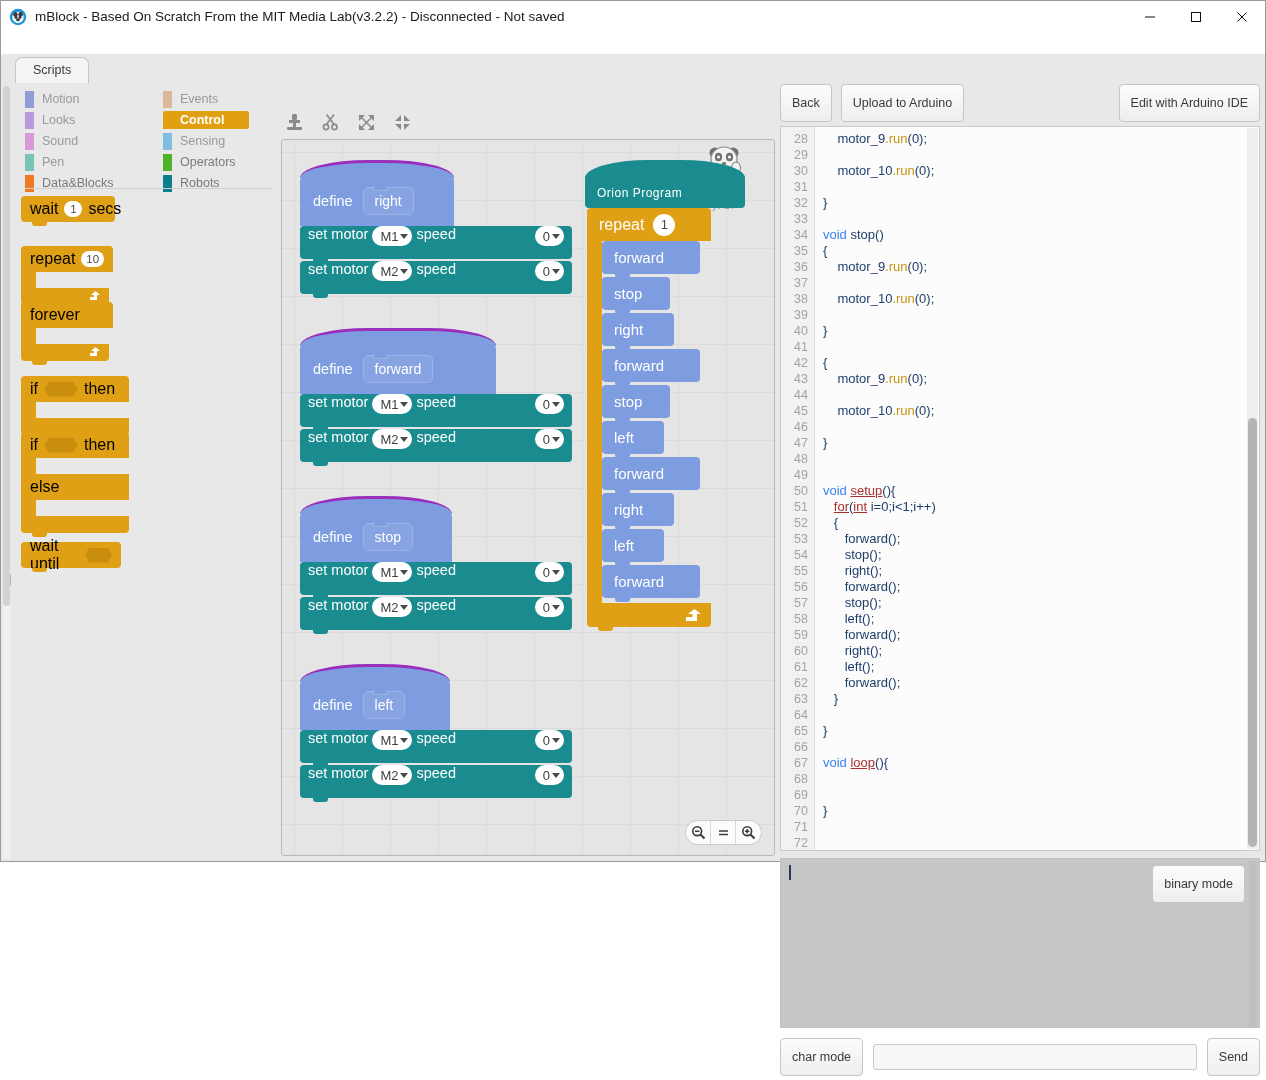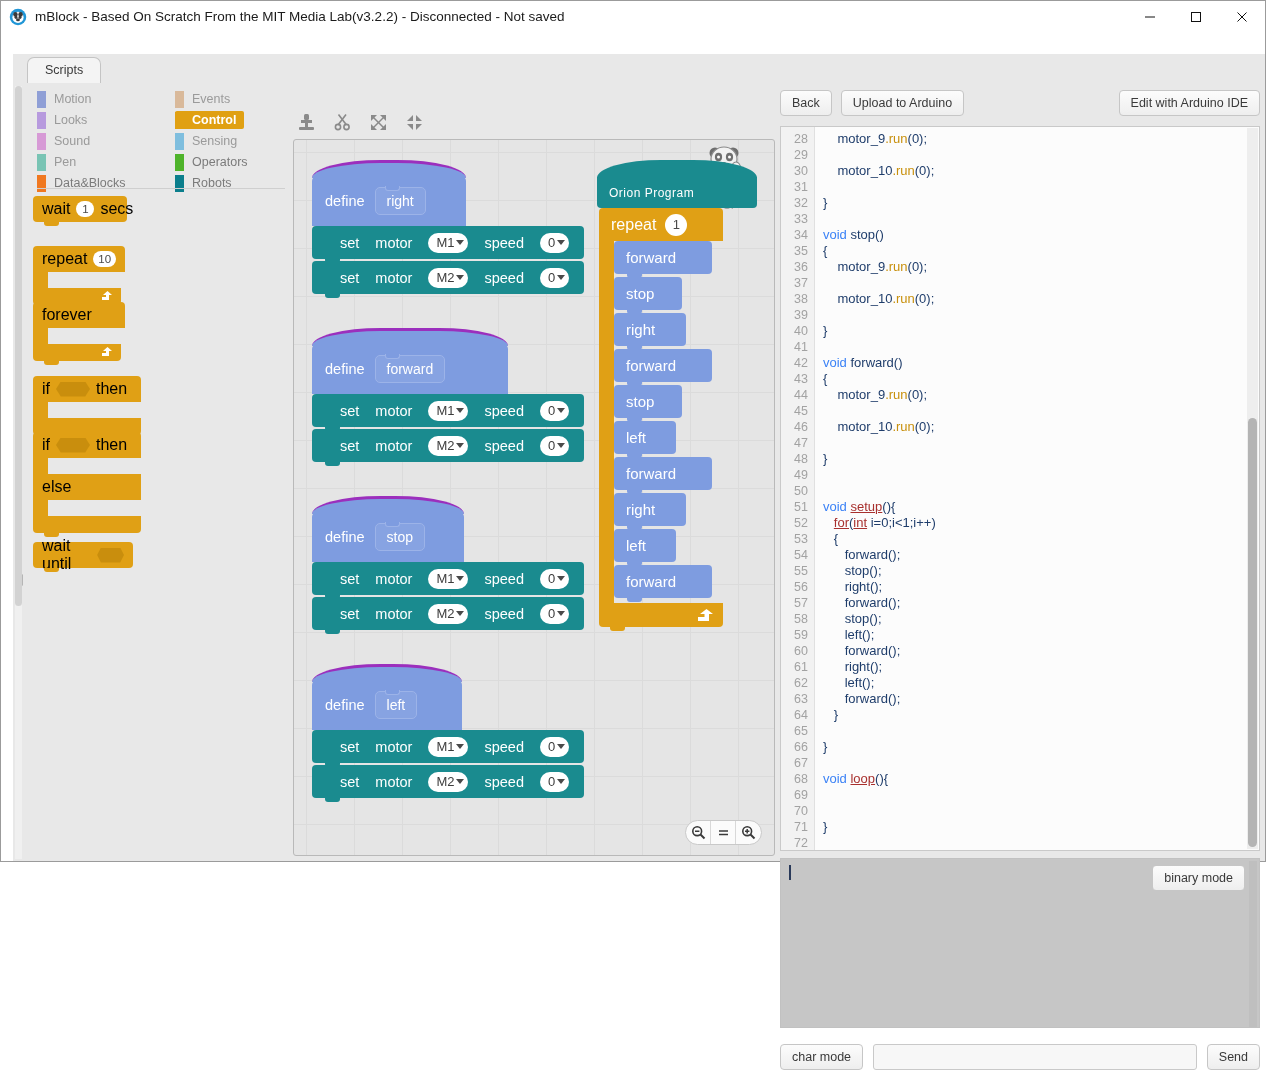--- a/index.html
+++ b/index.html
@@ -16,38 +16,38 @@
   .title-text { margin-left: 8px; font-size: 13.5px; color: #1b1b1b; white-space: nowrap; }
   .wincontrols { position: absolute; right: 0; top: 0; height: 31px; display: flex; }
   .wincontrol { width: 46px; height: 31px; display: flex; align-items: center; justify-content: center;
     font-size: 13px; color: #111; cursor: default; }
 
   
   .menubar { height: 22px; background: #fff; display: flex; align-items: center; padding-left: 6px; }
   .menuitem { font-size: 12.5px; color: #1b1b1b; padding: 2px 8px; cursor: default; }
 
   
-  .body-area { position: absolute; top: 53px; left: 0; right: 0; bottom: 0; background: #e8e8e8; margin-left: 12px; }
+  .body-area { position: absolute; top: 53px; left: 0; right: 0; bottom: 0; background: #e8e8e8; }
 
   
   .tabstrip { position: absolute; left: 14px; top: 3px; }
   .tab { display: inline-block; background: #f4f4f4; border: 1px solid #c4c4c4; border-bottom: none;
     border-radius: 7px 7px 0 0; padding: 5px 17px 6px 17px; font-size: 12.5px; color: #3a3a3a; cursor: default; }
 
   
   .canvas-toolbar { position: absolute; left: 280px; top: 56px; display: flex; gap: 10px; align-items: center; }
   .tb-icon { width: 26px; height: 24px; display: flex; align-items: center; justify-content: center; cursor: pointer; }
 
   
   .palette { position: absolute; left: 10px; top: 32px; width: 268px; bottom: 2px; background: #e8e8e8; }
   .cat-grid { position: relative; width: 262px; height: 96px; padding-top: 6px; }
   .cat { position: absolute; display: flex; align-items: center; height: 18px; cursor: pointer; }
   .cat .swatch { width: 9px; height: 17px; flex: 0 0 auto; }
   .cat .clabel { font-size: 12.5px; color: #9a9a9a; margin-left: 8px; white-space: nowrap; }
-  .cat.selected { background: #e0a012; border-radius: 2px; padding-right: 8px; }
+  .cat.selected { background: #e0a012; border-radius: 2px; padding-right: 25px; }
   .cat.selected .clabel { color: #fff; font-weight: bold; }
   .cat.active .clabel { color: #7b7b7b; }
   .cat-sep { position: absolute; left: 14px; top: 102px; width: 248px; height: 1px; background: #cfcfcf; }
 
   .blocklist { position: absolute; left: 0; top: 108px; right: 0; bottom: 0; }
   .stack-blk {
     background: #e0a015; border-radius: 4px; height: 26px; display: flex; align-items: center;
     padding: 0 9px; gap: 6px; position: relative;
   }
   .stack-blk::after {
@@ -88,21 +88,21 @@
   .define-word { font-size: 14.5px; color: #fff; }
   .proto {
     border: 1.6px solid #9cb3e8; border-radius: 5px; background: rgba(255,255,255,.07);
     padding: 5px 11px; font-size: 14px; color: #fff; position: relative;
   }
   .proto::before { content:""; position:absolute; left: 9px; top: -1.6px; width: 13px; height: 4px;
     border: 1.6px solid #9cb3e8; border-top: none; border-radius: 0 0 3px 3px; background: #7e9ce0; }
 
   .motor-blk {
     position: absolute; background: #1a8b8f; border-radius: 4px; height: 33px;
-    display: flex; align-items: center; padding: 0 28px; gap: 16px; font-size: 14.5px; color: #fff;
+    display: flex; align-items: flex-start; padding: 0 8px; gap: 4px; font-size: 14.5px; color: #fff;
   }
   .motor-blk::after { content:""; position:absolute; left: 13px; top: 100%; width: 15px; height: 4px;
     background: #1a8b8f; border-radius: 0 0 3px 3px; }
   .dd { background: #fff; color: #3d3d3d; border-radius: 11px; height: 20px; padding: 0 4px 0 8px;
     display: inline-flex; align-items: center; gap: 2px; font-size: 13px; }
   .caret { width: 0; height: 0; border-left: 4.5px solid transparent; border-right: 4.5px solid transparent;
     border-top: 5.5px solid #4a4a4a; }
 
   .hat-orion { position: absolute; width: 160px; }
   .orion-cap { position: absolute; left: 0; top: 0; width: 100%; height: 18px; background: #1a8b8f;
@@ -135,21 +135,21 @@
   .zoomctl { position: absolute; right: 12px; bottom: 10px; display: flex;
     background: #fbfbfb; border: 1px solid #c9c9c9; border-radius: 13px; overflow: hidden; }
   .zbtn { width: 25px; height: 23px; display: flex; align-items: center; justify-content: center;
     border-right: 1px solid #d8d8d8; cursor: pointer; }
   .zbtn:last-child { border-right: none; }
 
   
   .rightpanel { position: absolute; right: 5px; top: 32px; width: 480px; bottom: 5px; }
   .rp-toolbar { height: 34px; display: flex; align-items: center; gap: 9px; position: relative; }
   .btn { background: linear-gradient(#fcfcfc,#eeeeee); border: 1px solid #c6c6c6; border-radius: 4px;
-    font-size: 12.5px; color: #3a3a3a; padding: 5px 11px; cursor: pointer; font-family: "Liberation Sans", sans-serif; }
+    font-size: 12.5px; color: #3a3a3a; padding: 11px 11px; cursor: pointer; font-family: "Liberation Sans", sans-serif; }
   .btn-right { position: absolute; right: 0; }
 
   .codebox { position: absolute; left: 0; right: 0; top: 40px; height: 725px;
     background: #fcfcfc; border: 1px solid #c9c9c9; display: flex; overflow: hidden; }
   .gutter { width: 34px; flex: 0 0 auto; background: #f2f2f2; border-right: 1px solid #e0e0e0;
     padding-top: 4px; text-align: right; }
   .gln { font-family: "Liberation Sans", sans-serif; font-size: 12.5px; color: #a2a2a2; line-height: 16px; padding-right: 6px; }
   .codelines { flex: 1 1 auto; padding: 4px 0 0 8px; position: relative; }
   .cl { font-family: "Liberation Sans", sans-serif; font-size: 13px; line-height: 16px; color: #1f3d6b; white-space: pre; }
   .k-void { color: #3b82f6; }
@@ -653,21 +653,20 @@
             <div class="cl">}</div>
             <div class="cl">&nbsp;</div>
             <div class="cl"><span class="k-void">void</span> <span class="k-obj">stop</span>()</div>
             <div class="cl">{</div>
             <div class="cl">    <span class="k-obj">motor_9</span><span class="k-meth">.run</span>(0);</div>
             <div class="cl">&nbsp;</div>
             <div class="cl">    <span class="k-obj">motor_10</span><span class="k-meth">.run</span>(0);</div>
             <div class="cl">&nbsp;</div>
             <div class="cl">}</div>
             <div class="cl">&nbsp;</div>
-            <div class="cl"><span class="k-void">void</span> <span class="k-obj">forward</span>()</div>
             <div class="cl">{</div>
             <div class="cl">    <span class="k-obj">motor_9</span><span class="k-meth">.run</span>(0);</div>
             <div class="cl">&nbsp;</div>
             <div class="cl">    <span class="k-obj">motor_10</span><span class="k-meth">.run</span>(0);</div>
             <div class="cl">&nbsp;</div>
             <div class="cl">}</div>
             <div class="cl">&nbsp;</div>
             <div class="cl">&nbsp;</div>
             <div class="cl"><span class="k-void">void</span> <span class="k-red">setup</span>(){</div>
             <div class="cl">   <span class="k-red">for</span>(<span class="k-red">int</span> i=0;i&lt;1;i++)</div>

